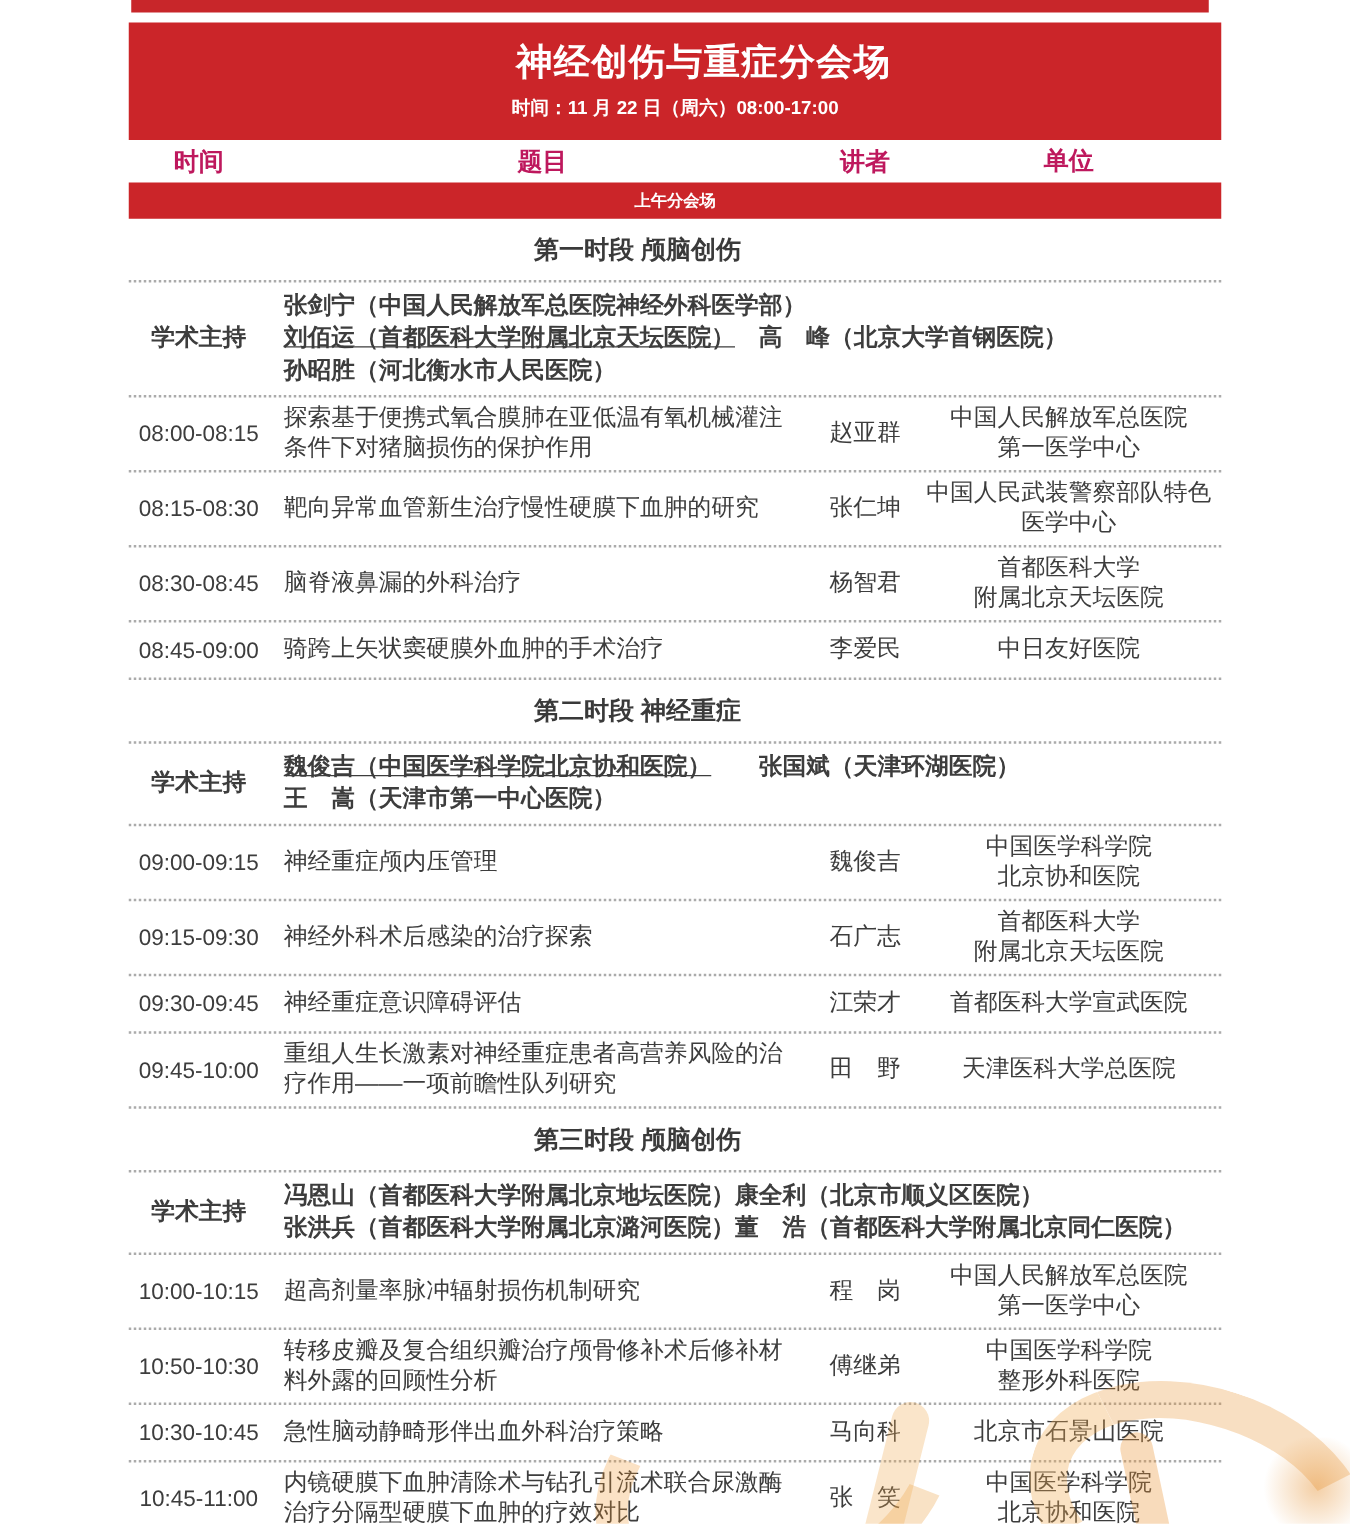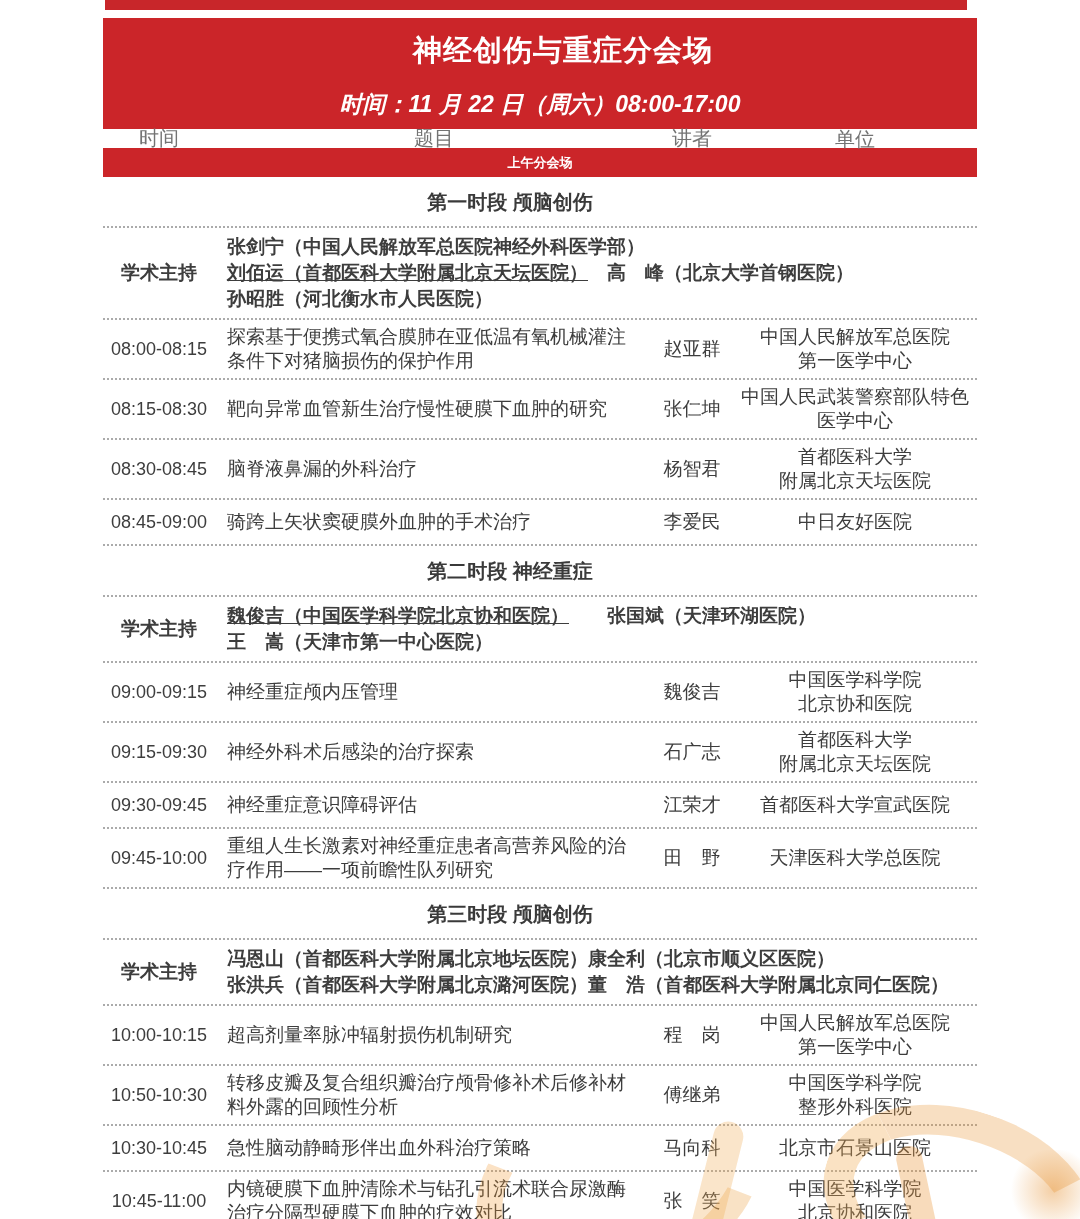--- a/index.html
+++ b/index.html
@@ -9,23 +9,23 @@
     background:#ffffff; overflow:hidden;
     font-family:"Liberation Sans","DejaVu Sans",sans-serif;
     color:#3d3d3d;
   }
   .table { position:absolute; left:103px; top:0; width:874px; }
 
   .top-strip { width:862px; margin-left:2px; height:10px; background:#c8262a; }
 
   .banner { margin-top:8px; background:#cb2529; color:#ffffff; text-align:center; padding:14px 0 11px; }
   .banner-title { font-size:29px; font-weight:700; line-height:37px; letter-spacing:1px;margin-left:46px; }
-  .banner-time { font-size:23px; font-weight:700; line-height:28px; margin-top:21px;font-style:italic; }
-
-  .col-headers { display:flex; align-items:center; height:19px; font-size:20px; font-weight:400; color:#737373; }
+  .banner-time { font-size:15px; font-weight:700; line-height:28px; margin-top:4px; }
+
+  .col-headers { display:flex; align-items:center; height:34px; font-size:20px; font-weight:700; color:#be185d; }
   .session-bar { background:#cb2529; color:#ffffff; text-align:center; font-size:13px; font-weight:700; height:29px; line-height:29px; }
 
   .c-time   { width:112px; text-align:center; flex:none; }
   .c-topic  { width:436px; padding:0 10px 0 12px; flex:none; }
   .c-speaker{ width:82px;  text-align:center; flex:none; white-space:nowrap; }
   .c-org    { flex:1; text-align:center; white-space:pre-line; line-height:24px; padding:0 2px; }
 
   .section-heading {
     text-align:center; font-size:20px; font-weight:700; color:#3a3a3a;
     padding:13px 60px 12px 0; line-height:24px;

